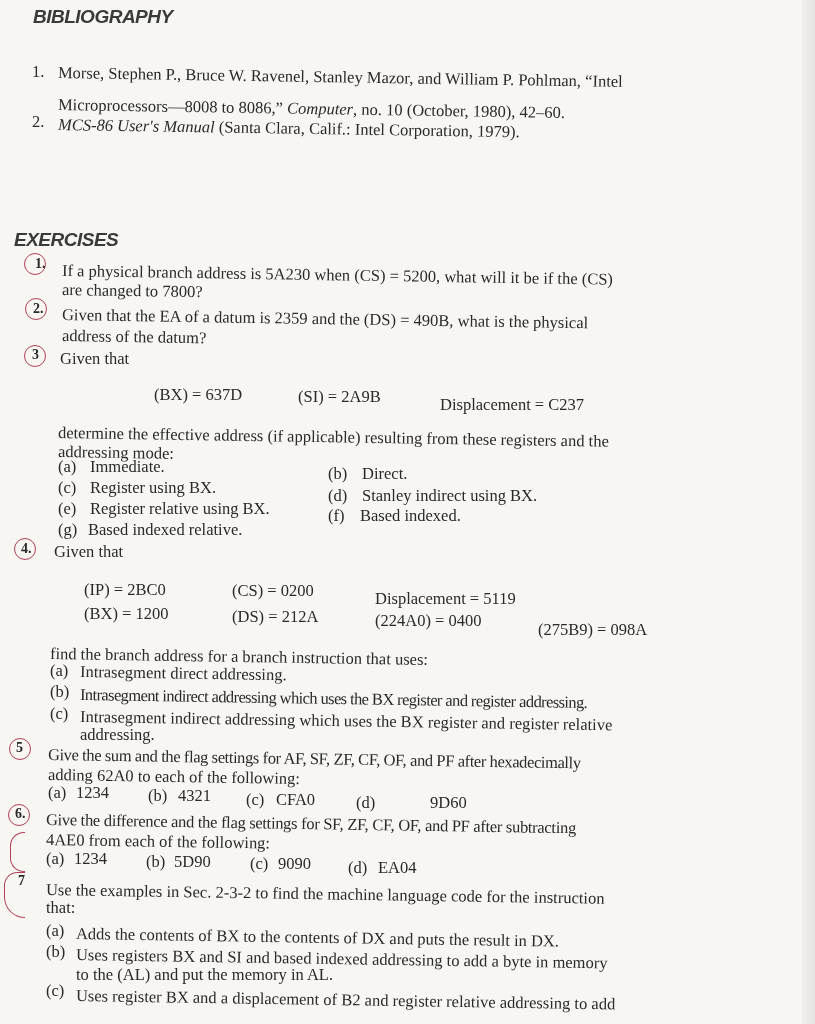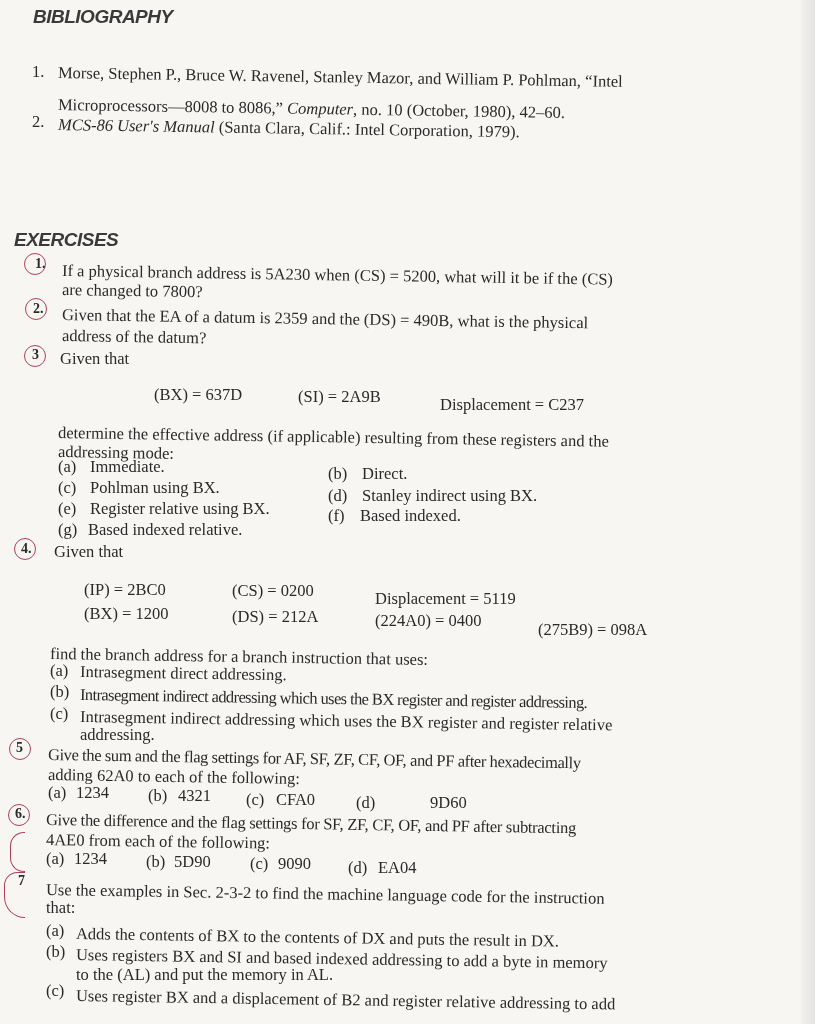--- a/index.html
+++ b/index.html
@@ -74,21 +74,21 @@
   <div class="line" style="left:440px;top:396px;">Displacement = C237</div>
 
   <div class="line" style="left:58px;top:424px;transform:rotate(0.9deg);">determine the effective address (if applicable) resulting from these registers and the</div>
   <div class="line" style="left:58px;top:443px;transform:rotate(0.9deg);">addressing mode:</div>
 
   <div class="line" style="left:58px;top:458px;">(a)</div>
   <div class="line" style="left:90px;top:458px;">Immediate.</div>
   <div class="line" style="left:328px;top:465px;">(b)</div>
   <div class="line" style="left:362px;top:465px;">Direct.</div>
   <div class="line" style="left:58px;top:479px;">(c)</div>
-  <div class="line" style="left:90px;top:479px;">Pohlman using BX.</div>
+  <div class="line" style="left:90px;top:479px;">Register using BX.</div>
   <div class="line" style="left:328px;top:487px;">(d)</div>
   <div class="line" style="left:362px;top:487px;">Stanley indirect using BX.</div>
   <div class="line" style="left:58px;top:500px;">(e)</div>
   <div class="line" style="left:90px;top:500px;">Register relative using BX.</div>
   <div class="line" style="left:328px;top:507px;">(f)</div>
   <div class="line" style="left:360px;top:507px;">Based indexed.</div>
   <div class="line" style="left:58px;top:521px;">(g)</div>
   <div class="line" style="left:88px;top:521px;">Based indexed relative.</div>
 
   <div class="circle" style="left:14px;top:538px;"></div>

